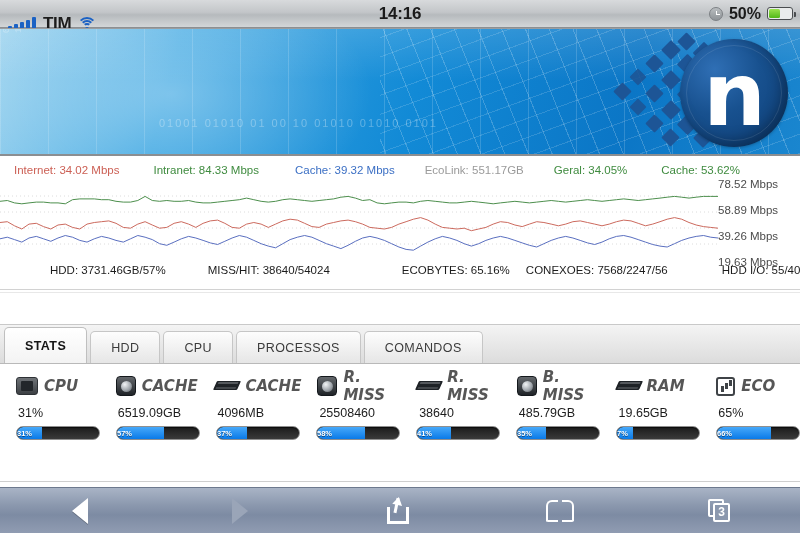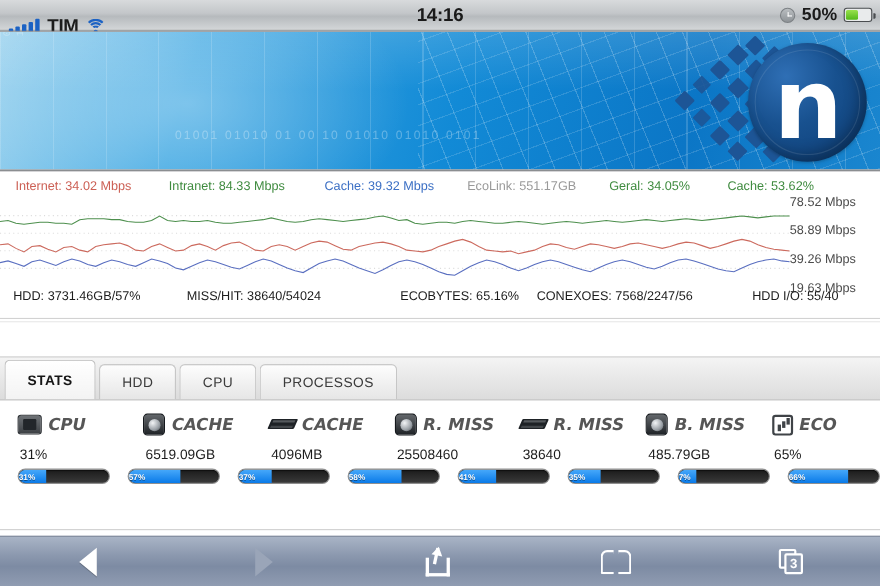--- a/index.html
+++ b/index.html
@@ -83,21 +83,21 @@
   .lg1{margin-left:14px;}
   .lg2{margin-left:34px;}
   .lg3{margin-left:36px;}
   .lg4{margin-left:30px;}
   .lg5{margin-left:30px;text-align:center;}
   .lg6{margin-left:34px;}
   .chart{position:absolute;top:24px;left:0;width:718px;height:80px;}
   .yaxis{position:absolute;top:22px;right:4px;width:78px;height:90px;
     display:flex;flex-direction:column;justify-content:space-between;
     font-size:11.5px;color:#4b4b4b;}
-  .footstats{position:absolute;top:108px;left:0;width:718px;display:flex;font-size:11.5px;color:#1c1c1c;white-space:nowrap;}
+  .footstats{position:absolute;top:108px;left:0;width:718px;display:flex;font-size:11.5px;color:#1c1c1c;white-space:nowrap;padding-left:38px;}
   .fs1{margin-left:12px;}
   .fs2{margin-left:42px;}
   .fs3{margin-left:72px;text-align:right;}
   .fs4{margin-left:16px;}
   .fs5{margin-left:54px;}
   .panel-divider{position:absolute;left:0;top:133px;width:800px;height:1px;background:#d2d2d2;}
   .panel-divider2{position:absolute;left:0;top:136px;width:800px;height:1px;background:#e8e8e8;}
 
   
   .tabbar{position:relative;width:800px;height:40px;margin-top:8px;
@@ -280,20 +280,21 @@
 
     <div class="panel-divider"></div>
     <div class="panel-divider2"></div>
   </div>
 
   <div class="tabbar">
     <div class="tab active">STATS</div>
     <div class="tab">HDD</div>
     <div class="tab">CPU</div>
     <div class="tab">PROCESSOS</div>
+    <div class="tab">COMANDOS</div>
   </div>
 
   <div class="stats">
     <div class="cell">
       <div class="head">
         <span class="ic ic-cpu"></span>
         <span class="label">CPU</span>
       </div>
       <div class="value">31%</div>
     </div>
@@ -328,20 +329,29 @@
         <span class="label">R. MISS</span>
       </div>
       <div class="value">38640</div>
     </div>
     <div class="cell">
       <div class="head">
         <span class="ic ic-hdd"></span>
         <span class="label">B. MISS</span>
       </div>
       <div class="value">485.79GB</div>
+    </div>
+    <div class="cell">
+      <div class="head">
+        <span class="ic ic-ram">
+            <i></i>
+          </span>
+        <span class="label">RAM</span>
+      </div>
+      <div class="value">19.65GB</div>
     </div>
     <div class="cell">
       <div class="head">
         <span class="ic ic-eco"></span>
         <span class="label">ECO</span>
       </div>
       <div class="value">65%</div>
     </div>
   </div>
 

